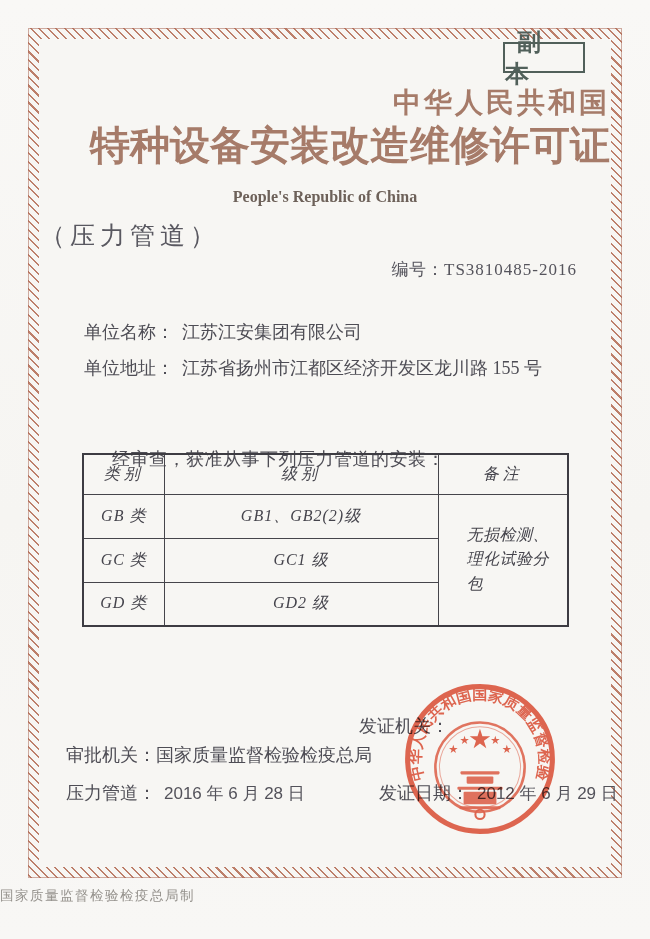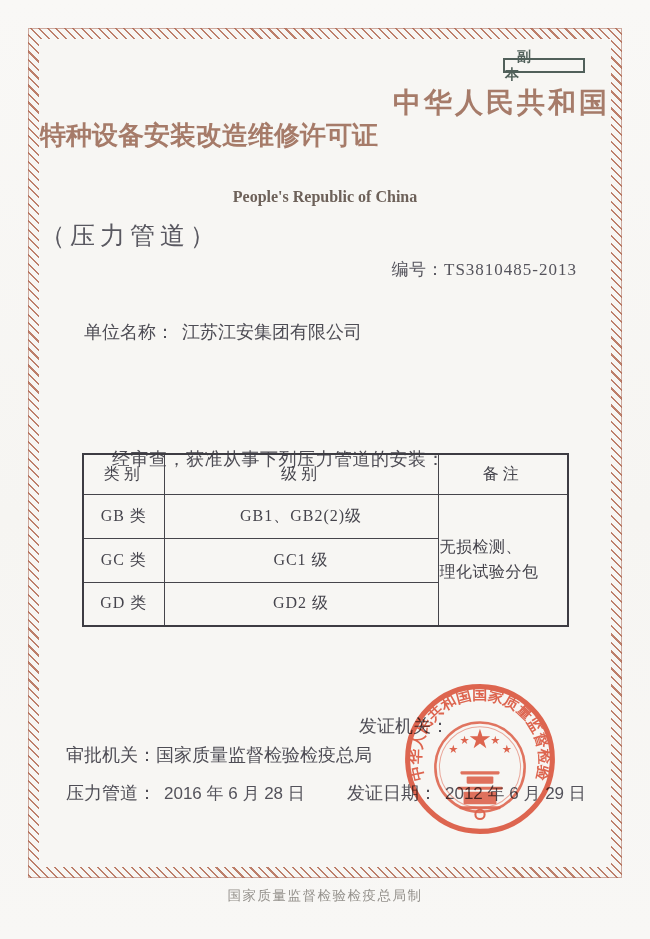--- a/index.html
+++ b/index.html
@@ -22,36 +22,36 @@
       rgba(189,127,106,0) 0px, rgba(189,127,106,0) 2px,
       #bd7f6a 2px, #bd7f6a 3.5px,
       rgba(189,127,106,0) 3.5px, rgba(189,127,106,0) 6px);
     border-image-slice: 11;
     border-image-repeat: round;
     outline: 1px solid rgba(173,108,89,0.55);
     outline-offset: -1px;
     background: #f7f6f3;
   }
   .copy-badge {
-    position: absolute; left: 503px; top: 58px; width: 82px; height: 15px;
+    position: absolute; left: 503px; top: 42px; width: 82px; height: 31px;
     border: 2.5px solid #51605a; color: #51605a;
     display: flex; align-items: center; justify-content: center;
     font-family: "Liberation Sans", sans-serif;
-    font-weight: bold; font-size: 14px; letter-spacing: 12px; text-indent: 12px;
+    font-weight: bold; font-size: 24px; letter-spacing: 12px; text-indent: 12px;
   }
   .title-cn-1 {
     position: absolute; left: 40px; right: 40px; top: 84px;
     text-align: right; font-family: Liberation Mono, monospace;
     font-weight: bold; font-size: 28px; letter-spacing: 3px;
     color: #a67b69;
   }
   .title-cn-2 {
     position: absolute; left: 40px; right: 40px; top: 118px;
-    text-align: left; font-family: "Liberation Sans", sans-serif;
-    font-weight: bold; font-size: 26px; letter-spacing: 0px;
+    text-align: right; font-family: "Liberation Sans", sans-serif;
+    font-weight: bold; font-size: 40px; letter-spacing: 0px;
     color: #a67b69;
   }
   .title-en-1 {
     position: absolute; left: 30px; right: 30px; top: 163px;
     text-align: center; font-weight: bold; font-size: 16px;
     color: #6d6159; letter-spacing: 0.2px;
   }
   .title-en-2 {
     position: absolute; left: 30px; right: 30px; top: 188px;
     text-align: center; font-weight: bold; font-size: 16px;
@@ -80,34 +80,35 @@
     position: absolute; left: 82px; top: 453px; width: 485px;
     border-collapse: collapse; table-layout: fixed;
     font-size: 16px; color: #45444c;
   }
   table.scope col.c1 { width: 81px; }
   table.scope col.c2 { width: 274px; }
   table.scope col.c3 { width: 130px; }
   table.scope th, table.scope td {
     border: 1.4px solid #46454b; text-align: center; font-weight: normal;
     padding: 0 4px;
+    font-style: italic;
   }
   table.scope { border: 2.4px solid #3d3c42; }
   table.scope th { height: 40px; letter-spacing: 4px; }
   table.scope td { height: 44px; letter-spacing: 1px; }
-  table.scope td.remark { text-align: left; padding-left: 1px; line-height: 1.55; letter-spacing: 0.5px; margin-left: 28px; }
+  table.scope td.remark { text-align: left; padding-left: 28px; line-height: 1.55; letter-spacing: 0.5px; margin-left: 28px; }
   table.scope td.remark span { display: block; }
   .seal {
     position: absolute; left: 402px; top: 681px; width: 156px; height: 156px;
     opacity: 0.88; mix-blend-mode: multiply; z-index: 6;
     pointer-events: none;
   }
   .footer-note {
     position: absolute; left: 0; right: 0; top: 887px;
-    text-align: center; font-size: 13.5px; color: #94918c; letter-spacing: 1.5px;
+    font-size: 13.5px; color: #94918c; letter-spacing: 1.5px;
   }
 </style>
 </head>
 <body>
 
 <div class="page">
 
   <div class="frame"></div>
 
   <div class="copy-badge">副 本</div>
@@ -115,27 +116,30 @@
   <div class="title-cn-1">中华人民共和国</div>
 
   <div class="title-cn-2">特种设备安装改造维修许可证</div>
 
 
   <div class="title-en-2">People's Republic of China</div>
 
   <div class="subtitle">（压力管道）</div>
 
   <div class="license-no">
-    <span>编号：</span><span class="num">TS3810485-2013</span>
+    <span>编号：</span><span class="num">TS3810485-2016</span>
   </div>
 
   <div class="field" style="left:84px; top:320px">
     <span class="flabel">单位名称：</span><span class="fvalue">江苏江安集团有限公司</span>
   </div>
 
+  <div class="field" style="left:84px; top:356px">
+    <span class="flabel">单位地址：</span><span class="fvalue">江苏省扬州市江都区经济开发区龙川路 155 号</span>
+  </div>
 
   <div class="approval-intro">经审查，获准从事下列压力管道的安装：</div>
 
   <table class="scope">
     <colgroup>
         <col class="c1">
         <col class="c2">
         <col class="c3">
       </colgroup>
     <thead>
@@ -170,21 +174,21 @@
   </div>
 
   <div class="field" style="left:359px; top:714px">
     <span class="flabel">发证机关：</span>
   </div>
 
   <div class="field" style="left:66px; top:781px">
     <span class="flabel">压力管道：</span><span class="fvalue num-val">2016 年 6 月 28 日</span>
   </div>
 
-  <div class="field" style="left:347px; top:781px">
+  <div class="field" style="left:379px; top:781px">
     <span class="flabel">发证日期：</span><span class="fvalue num-val">2012 年 6 月 29 日</span>
   </div>
 
   <svg class="seal" viewBox="0 0 152 152" xmlns="http://www.w3.org/2000/svg">
     <circle cx="76" cy="76" r="70.5" fill="none" stroke="#e2543b" stroke-width="5"></circle>
     <defs>
       <path id="sealTextArc" d="M 21.5 95.8 A 58 58 0 1 1 130.5 95.8" fill="none"></path>
     </defs>
     <text font-size="14.5" font-weight="bold" fill="#e2543b" font-family="Liberation Sans, sans-serif">
       <textPath href="#sealTextArc" startOffset="0" textLength="281" lengthAdjust="spacingAndGlyphs">中华人民共和国国家质量监督检验检疫总局</textPath>

